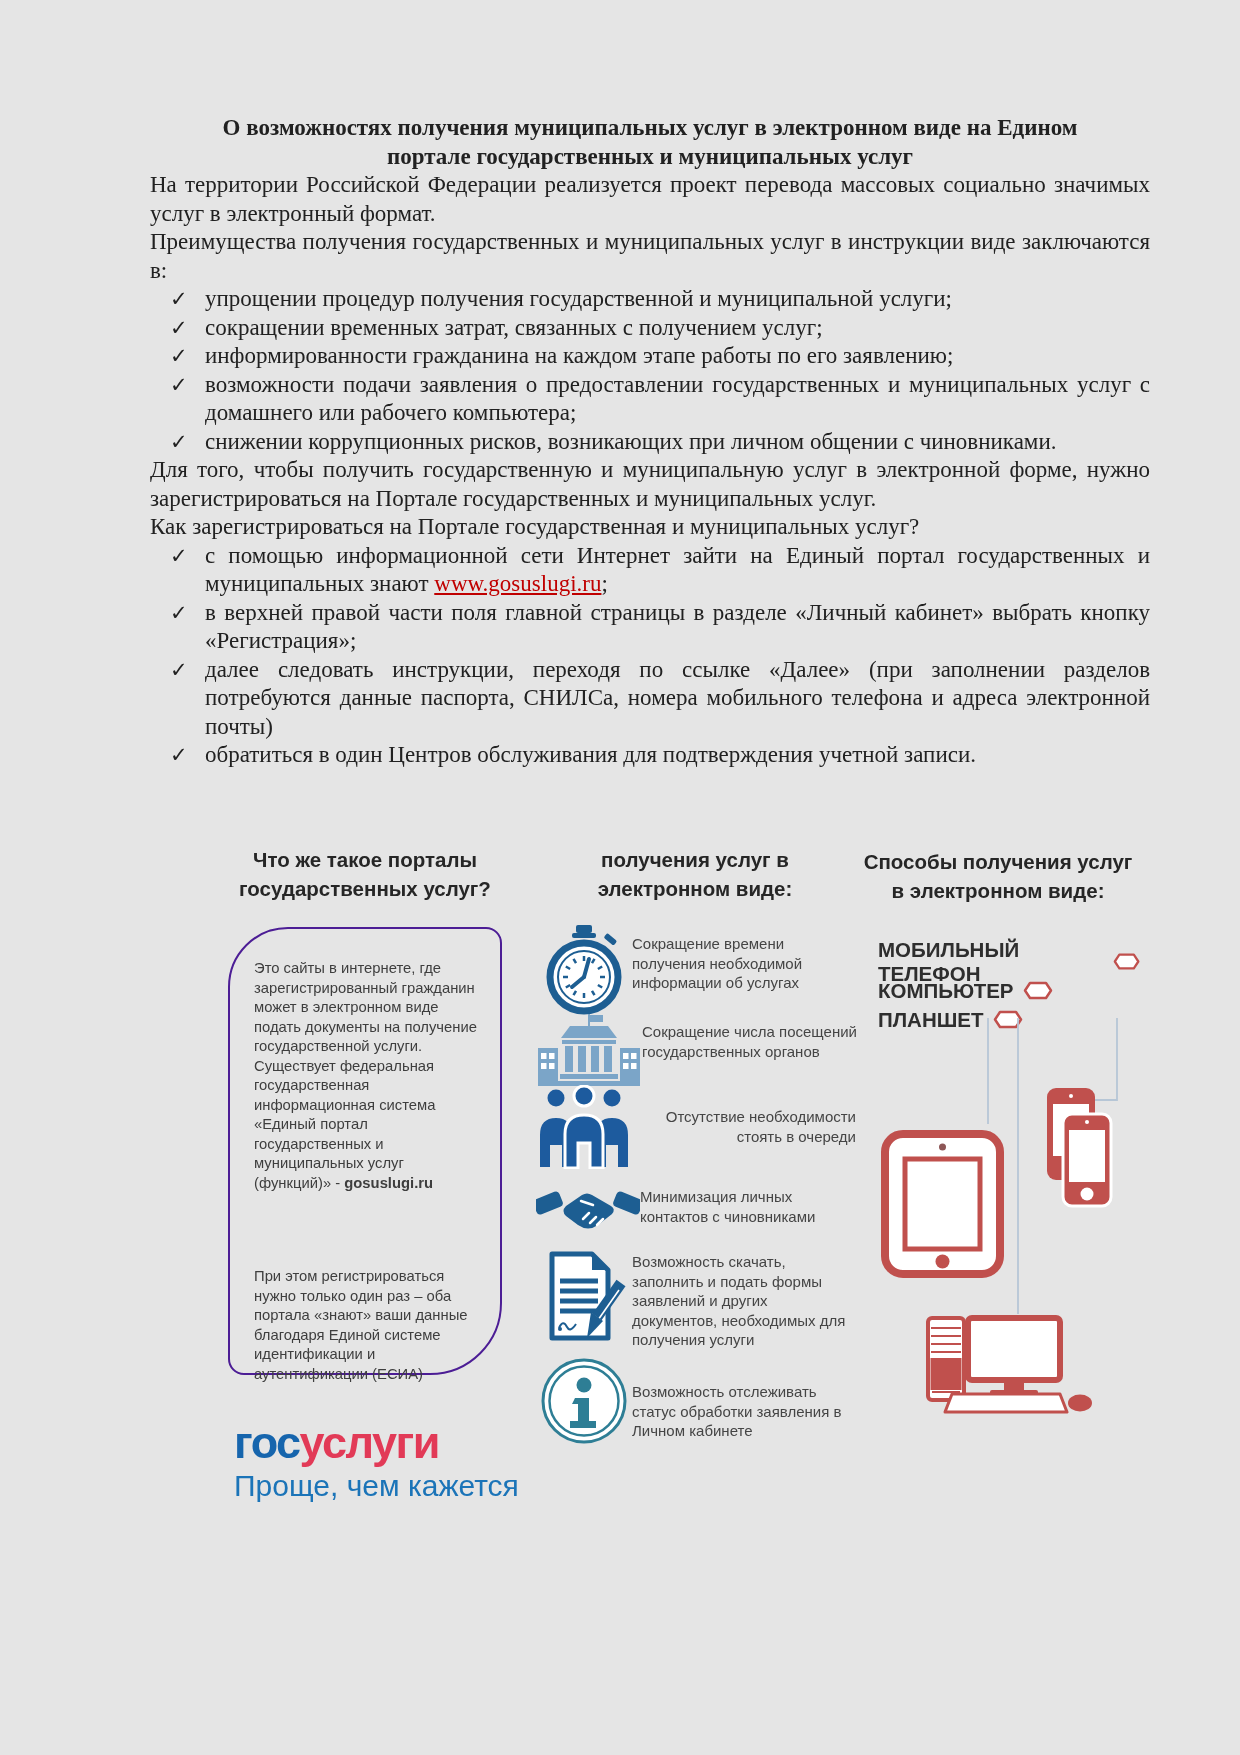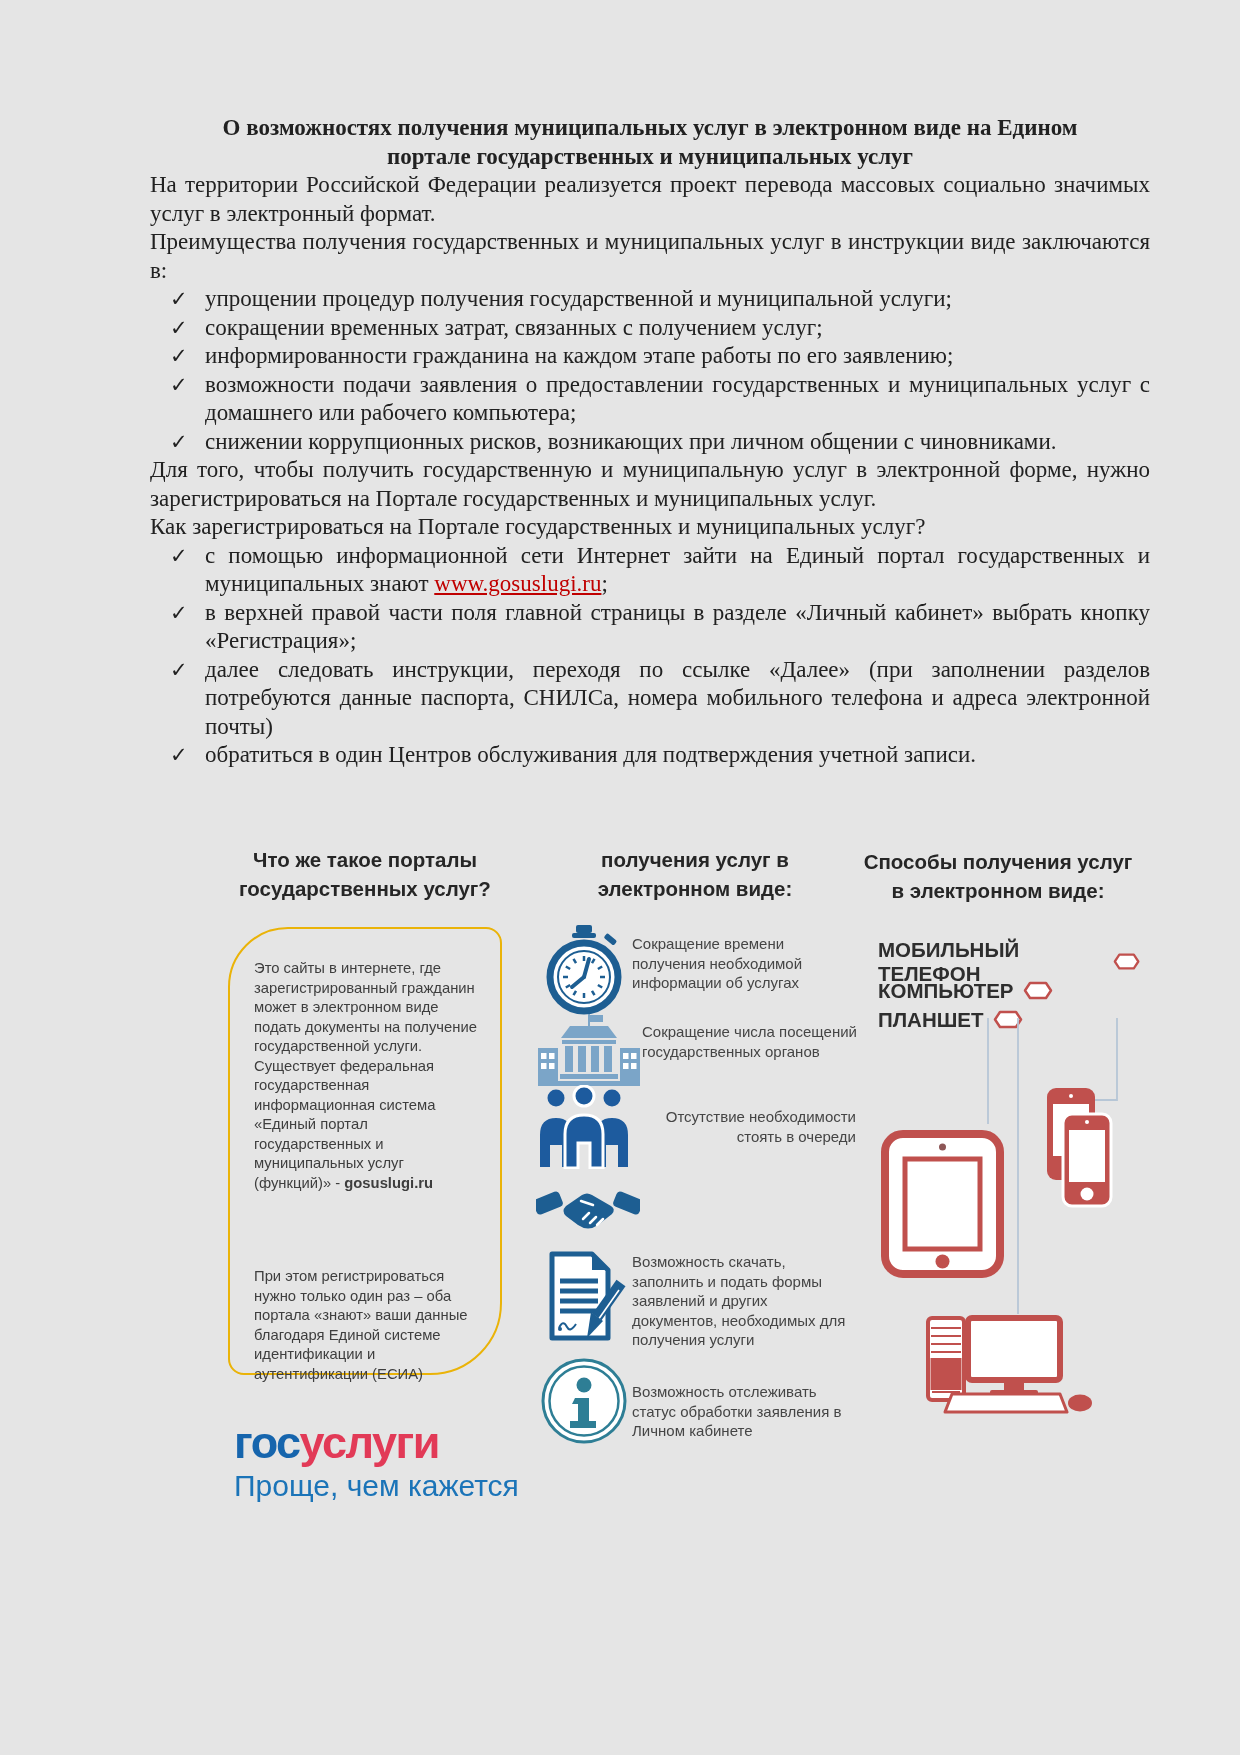--- a/index.html
+++ b/index.html
@@ -29,21 +29,21 @@
   .infographic {
     position:absolute; left:0; top:835px; width:1240px; height:760px;
     font-family:"Liberation Sans", sans-serif;
   }
   .col-header { font-weight:bold; font-size:20.5px; line-height:29px; text-align:center; color:#262626; }
 
   
   .col1 { position:absolute; left:200px; top:10px; width:330px; }
   .bubble {
     margin:24px 0 0 28px; width:274px; height:448px;
-    border:2px solid #eab308; border-radius:60px 16px 72px 16px;
+    border:2px solid #4c1d95; border-radius:60px 16px 72px 16px;
     padding:30px 20px 0 24px;
     color:#3e3e3e; font-size:14.8px; line-height:19.5px;
   }
   .bubble .p2 { margin-top:74px; }
   .gos-logo { margin:44px 0 0 34px; font-size:45px; font-weight:bold; letter-spacing:-1.5px; line-height:48px; }
   .gos-logo .blue { color:#1665ad; }
   .gos-logo .red  { color:#e23a57; }
   .gos-tagline { margin:1px 0 0 34px; font-size:30px; line-height:36px; color:#1b74b8; }
 
   
@@ -89,21 +89,21 @@
     <div class="li">
       <span class="check">✓</span>
       <div class="li-text">возможности подачи заявления о предоставлении государственных и муниципальных услуг с домашнего или рабочего компьютера;</div>
     </div>
     <div class="li">
       <span class="check">✓</span>
       <div class="li-text">снижении коррупционных рисков, возникающих при личном общении с чиновниками.</div>
     </div>
 
     <p class="para">Для того, чтобы получить государственную и муниципальную услуг в электронной форме, нужно зарегистрироваться на Портале государственных и муниципальных услуг.</p>
-    <p class="para">Как зарегистрироваться на Портале государственных и муниципальных услуг?</p>
+    <p class="para">Как зарегистрироваться на Портале государственная и муниципальных услуг?</p>
 
     <div class="li">
       <span class="check">✓</span>
       <div class="li-text"><span>с помощью информационной сети Интернет зайти на Единый портал государственных и муниципальных знают </span><span class="doc-link">www.gosuslugi.ru</span><span>;</span></div>
     </div>
     <div class="li">
       <span class="check">✓</span>
       <div class="li-text">в верхней правой части поля главной страницы в разделе «Личный кабинет» выбрать кнопку «Регистрация»;</div>
     </div>
     <div class="li">
@@ -227,20 +227,21 @@
               <path d="M30,28 L46,17 Q51,14 56,17 L75,28 Q80,31 76,36 L62,47 Q52,54 42,47 L30,38 Q25,33 30,28 Z"></path>
             </g>
             <g stroke="#ffffff" stroke-width="2.5" stroke-linecap="round" fill="none">
               <line x1="45" y1="23" x2="57" y2="27"></line>
               <line x1="47" y1="41" x2="53" y2="35"></line>
               <line x1="54" y1="45" x2="60" y2="39"></line>
               <line x1="61" y1="47" x2="67" y2="41"></line>
             </g>
           </svg>
         </div>
+        <div class="caption">Минимизация личных контактов с чиновниками</div>
       </div>
 
       <div class="benefit b5">
         <div class="icon-box">
           <svg width="88" height="94" viewBox="0 0 88 94">
             <path d="M12,4 H52 L68,20 V88 H12 Z" fill="#ffffff" stroke="#1d5e92" stroke-width="5" stroke-linejoin="round"></path>
             <path d="M52,4 V20 H68 Z" fill="#1d5e92"></path>
             <g stroke="#1d5e92" stroke-width="5">
               <line x1="20" y1="31" x2="58" y2="31"></line>
               <line x1="20" y1="41" x2="58" y2="41"></line>

